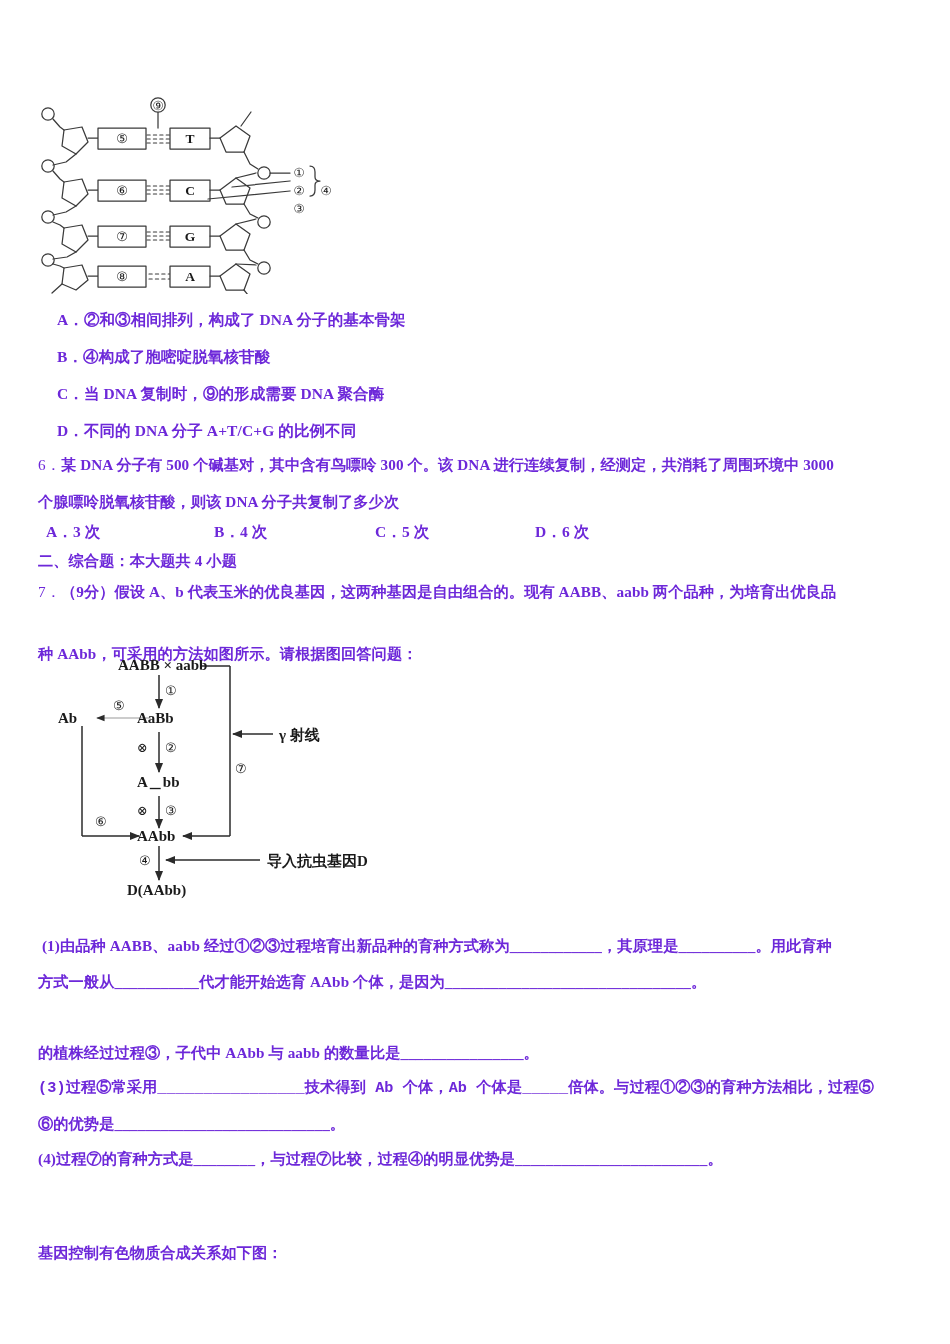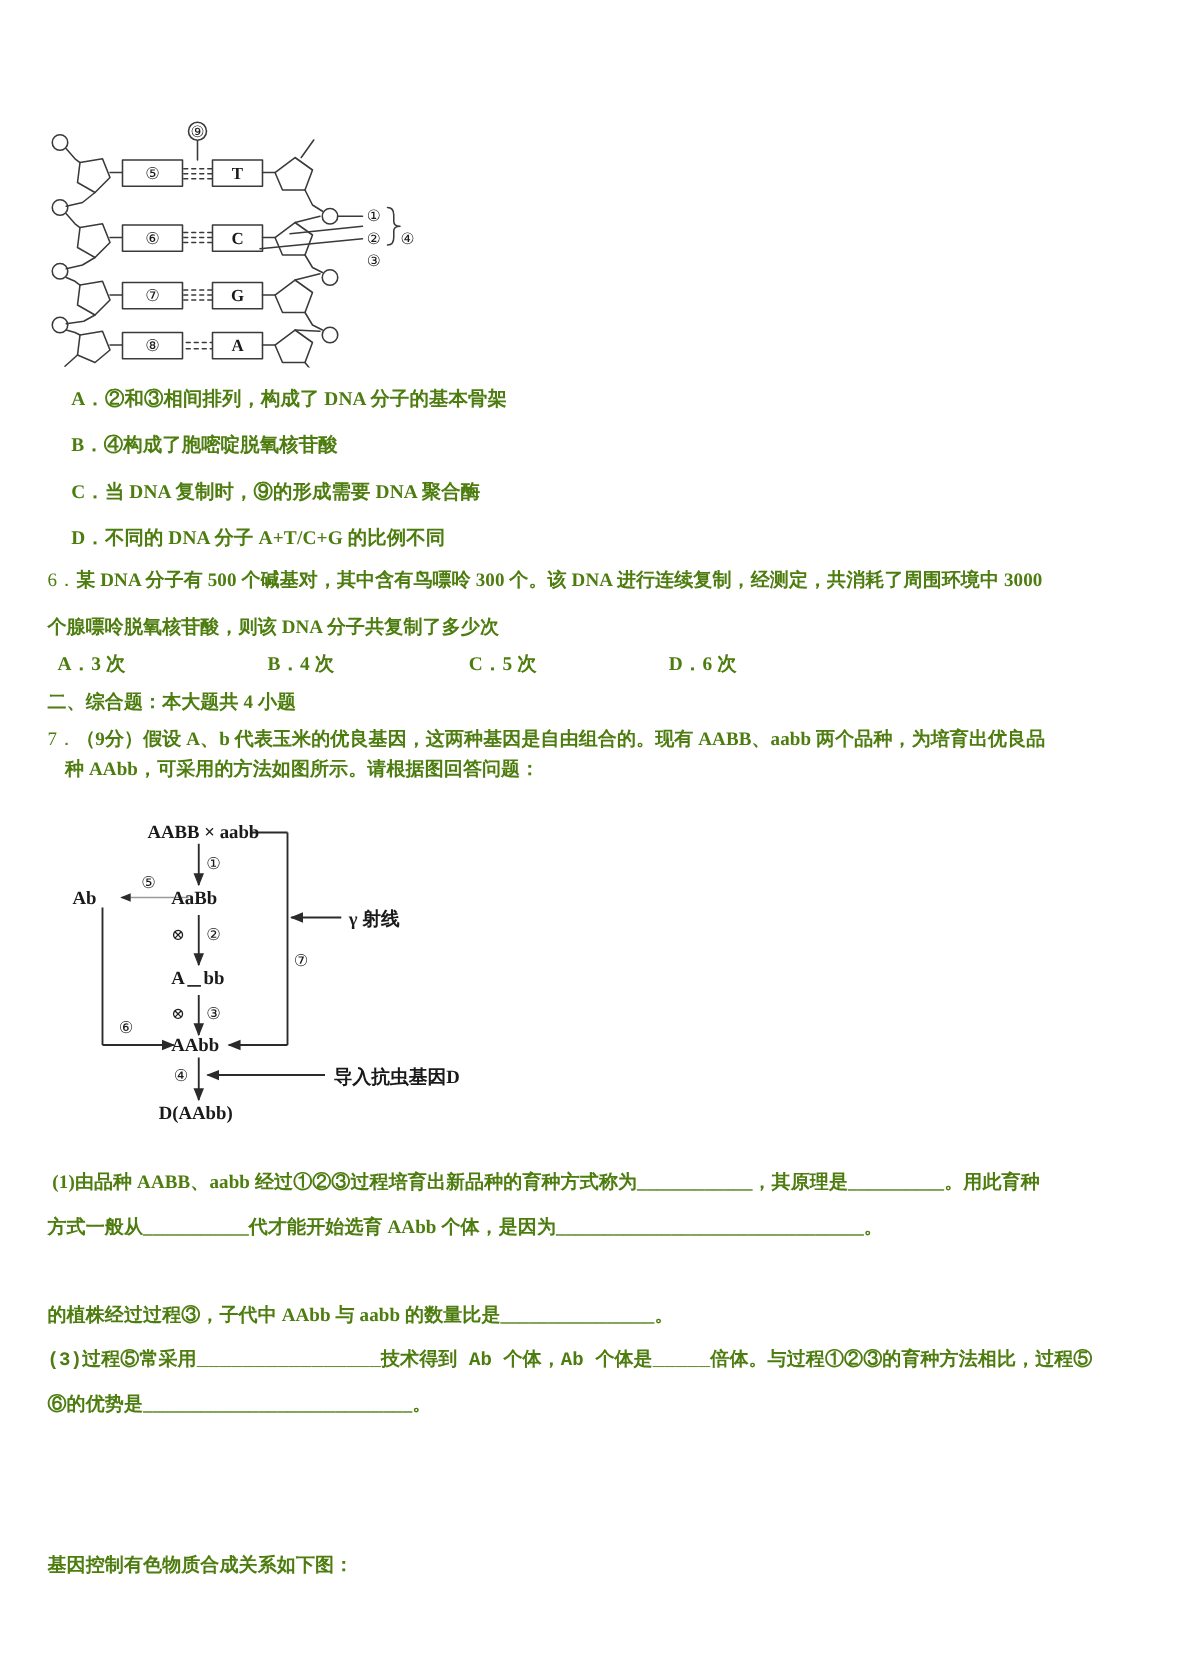--- a/index.html
+++ b/index.html
@@ -20,21 +20,21 @@
     position: relative;
     width: 950px;
     height: 1344px;
     background: #fff;
   }
 
   
   .txt {
     position: absolute;
     font-family: "Liberation Serif", "DejaVu Serif", serif;
-    color: #4d7c0f;
+    color: #6d28d9;
     white-space: pre;
     letter-spacing: 0.1px;
   }
   .opt {
     font-size: 15.5px;
     font-weight: bold;
     line-height: 20px;
   }
   .qline {
     font-size: 15.2px;
@@ -200,21 +200,21 @@
   <div class="txt qline" style="left:38px; top:492px;">个腺嘌呤脱氧核苷酸，则该 DNA 分子共复制了多少次</div>
 
   <div class="txt opt" style="left:46px;  top:522px;"><span>A．</span><span>3 次</span></div>
   <div class="txt opt" style="left:214px; top:522px;"><span>B．</span><span>4 次</span></div>
   <div class="txt opt" style="left:375px; top:522px;"><span>C．</span><span>5 次</span></div>
   <div class="txt opt" style="left:535px; top:522px;"><span>D．</span><span>6 次</span></div>
 
   <div class="txt sect" style="left:38px; top:551px;">二、综合题：本大题共 4 小题</div>
 
   <div class="txt qline" style="left:38px; top:582px;"><span class="qnum">7．</span><span>（9分）</span><span>假设 A、b 代表玉米的优良基因，这两种基因是自由组合的。现有 AABB、aabb 两个品种，为培育出优良品</span></div>
-  <div class="txt qline" style="left:38px; top:606px;margin-left:14px;">种 AAbb，可采用的方法如图所示。请根据图回答问题：</div>
+  <div class="txt qline" style="left:38px; top:644px;">种 AAbb，可采用的方法如图所示。请根据图回答问题：</div>
 
   <div id="breeding-figure">
     <svg width="450" height="265" viewBox="0 0 450 265" xmlns="http://www.w3.org/2000/svg">
       <defs>
         <marker id="arr" viewBox="0 0 10 10" refX="9" refY="5" markerWidth="7" markerHeight="7" orient="auto-start-reverse">
           <path d="M 0 1 L 10 5 L 0 9 z" fill="#2b2b2b"></path>
         </marker>
       </defs>
       <g stroke="#2b2b2b" stroke-width="1.5" fill="none">
 
@@ -269,16 +269,17 @@
   </div>
 
   <div class="txt qline" style="left:38px; top:936px;"> (1)由品种 AABB、aabb 经过①②③过程培育出新品种的育种方式称为____________，其原理是__________。用此育种</div>
   <div class="txt qline" style="left:38px; top:972px;">方式一般从___________代才能开始选育 AAbb 个体，是因为________________________________。</div>
 
   <div class="txt qline" style="left:38px; top:1043px;">的植株经过过程③，子代中 AAbb 与 aabb 的数量比是________________。</div>
 
   <div class="txt qline" style="left:38px; top:1078px;font-family:Liberation Mono, monospace;">(3)过程⑤常采用________________技术得到 Ab 个体，Ab 个体是_____倍体。与过程①②③的育种方法相比，过程⑤</div>
   <div class="txt qline" style="left:38px; top:1114px;">⑥的优势是____________________________。</div>
 
+  <div class="txt qline" style="left:38px; top:1149px;">(4)过程⑦的育种方式是________，与过程⑦比较，过程④的明显优势是_________________________。</div>
 
   <div class="txt qline" style="left:38px; top:1223px;margin-top:20px;">基因控制有色物质合成关系如下图：</div>
 
 </div>
 
 </body></html>

